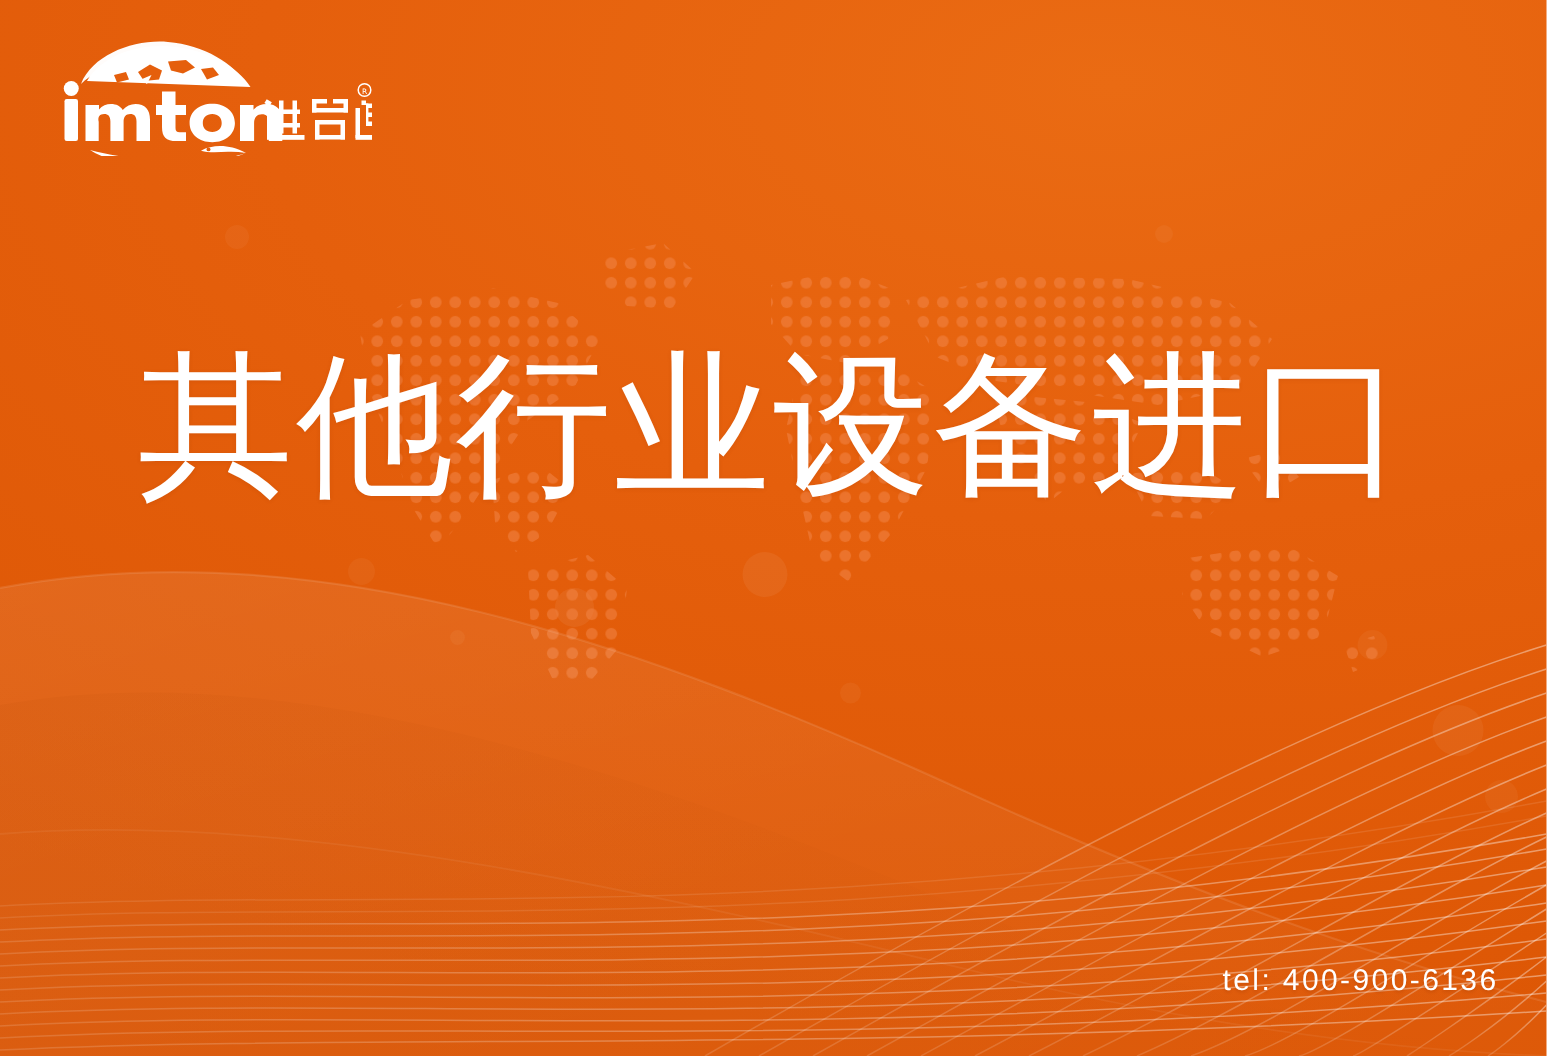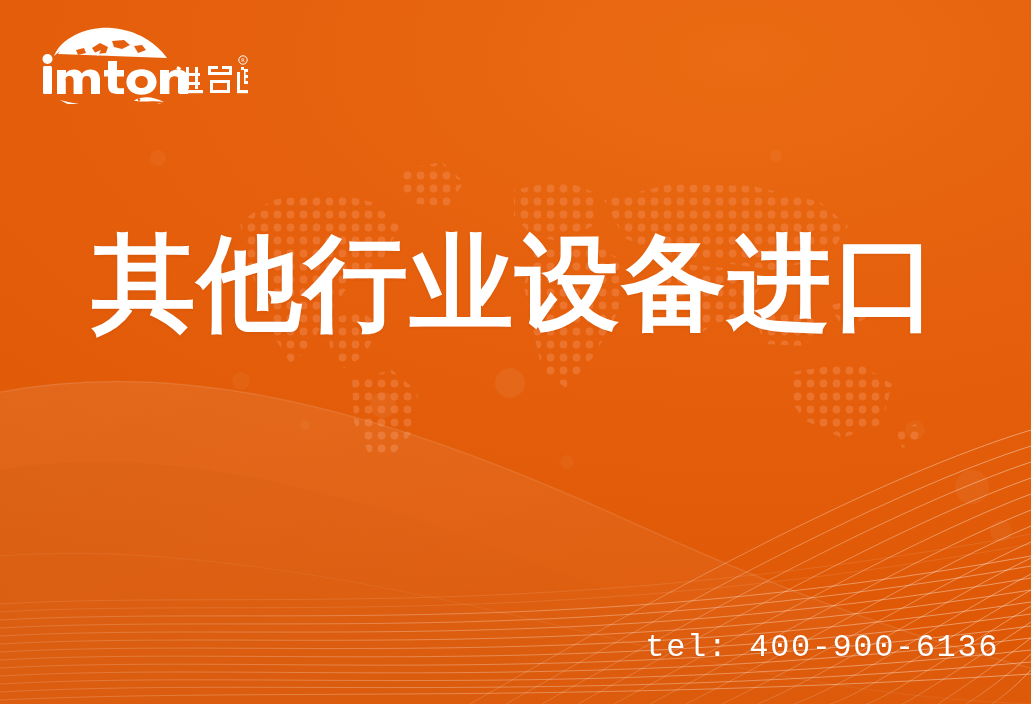--- a/index.html
+++ b/index.html
@@ -44,35 +44,35 @@
     position:absolute;left:38px;top:26px;width:210px;height:78px;
   }
   .logo svg{display:block;width:100%;height:100%;}
 
   
   .headline{
     position:absolute;left:0;right:0;top:222px;
     text-align:center;
     color:#ffffff;
     font-family:"DejaVu Sans","Liberation Sans",sans-serif;
-    font-weight:700;
+    font-weight:400;
     font-size:104px;
     line-height:1.18;
     letter-spacing:2px;
     text-shadow:0 1px 3px rgba(120,40,0,.12);
   }
   .headline .ln{display:block;white-space:nowrap;}
   .headline .ln2{margin-top:4px;}
 
   
   .tel{
     position:absolute;right:32px;bottom:38px;
     color:#ffffff;
-    font-family:Liberation Mono, monospace;
-    font-size:32px;
+    font-family:Liberation Sans, sans-serif;
+    font-size:20px;
     letter-spacing:1.6px;
     white-space:nowrap;
     text-shadow:0 1px 2px rgba(120,40,0,.18);
     text-align:center;
   }
 </style>
 </head>
 <body>
 
 <div class="banner">

